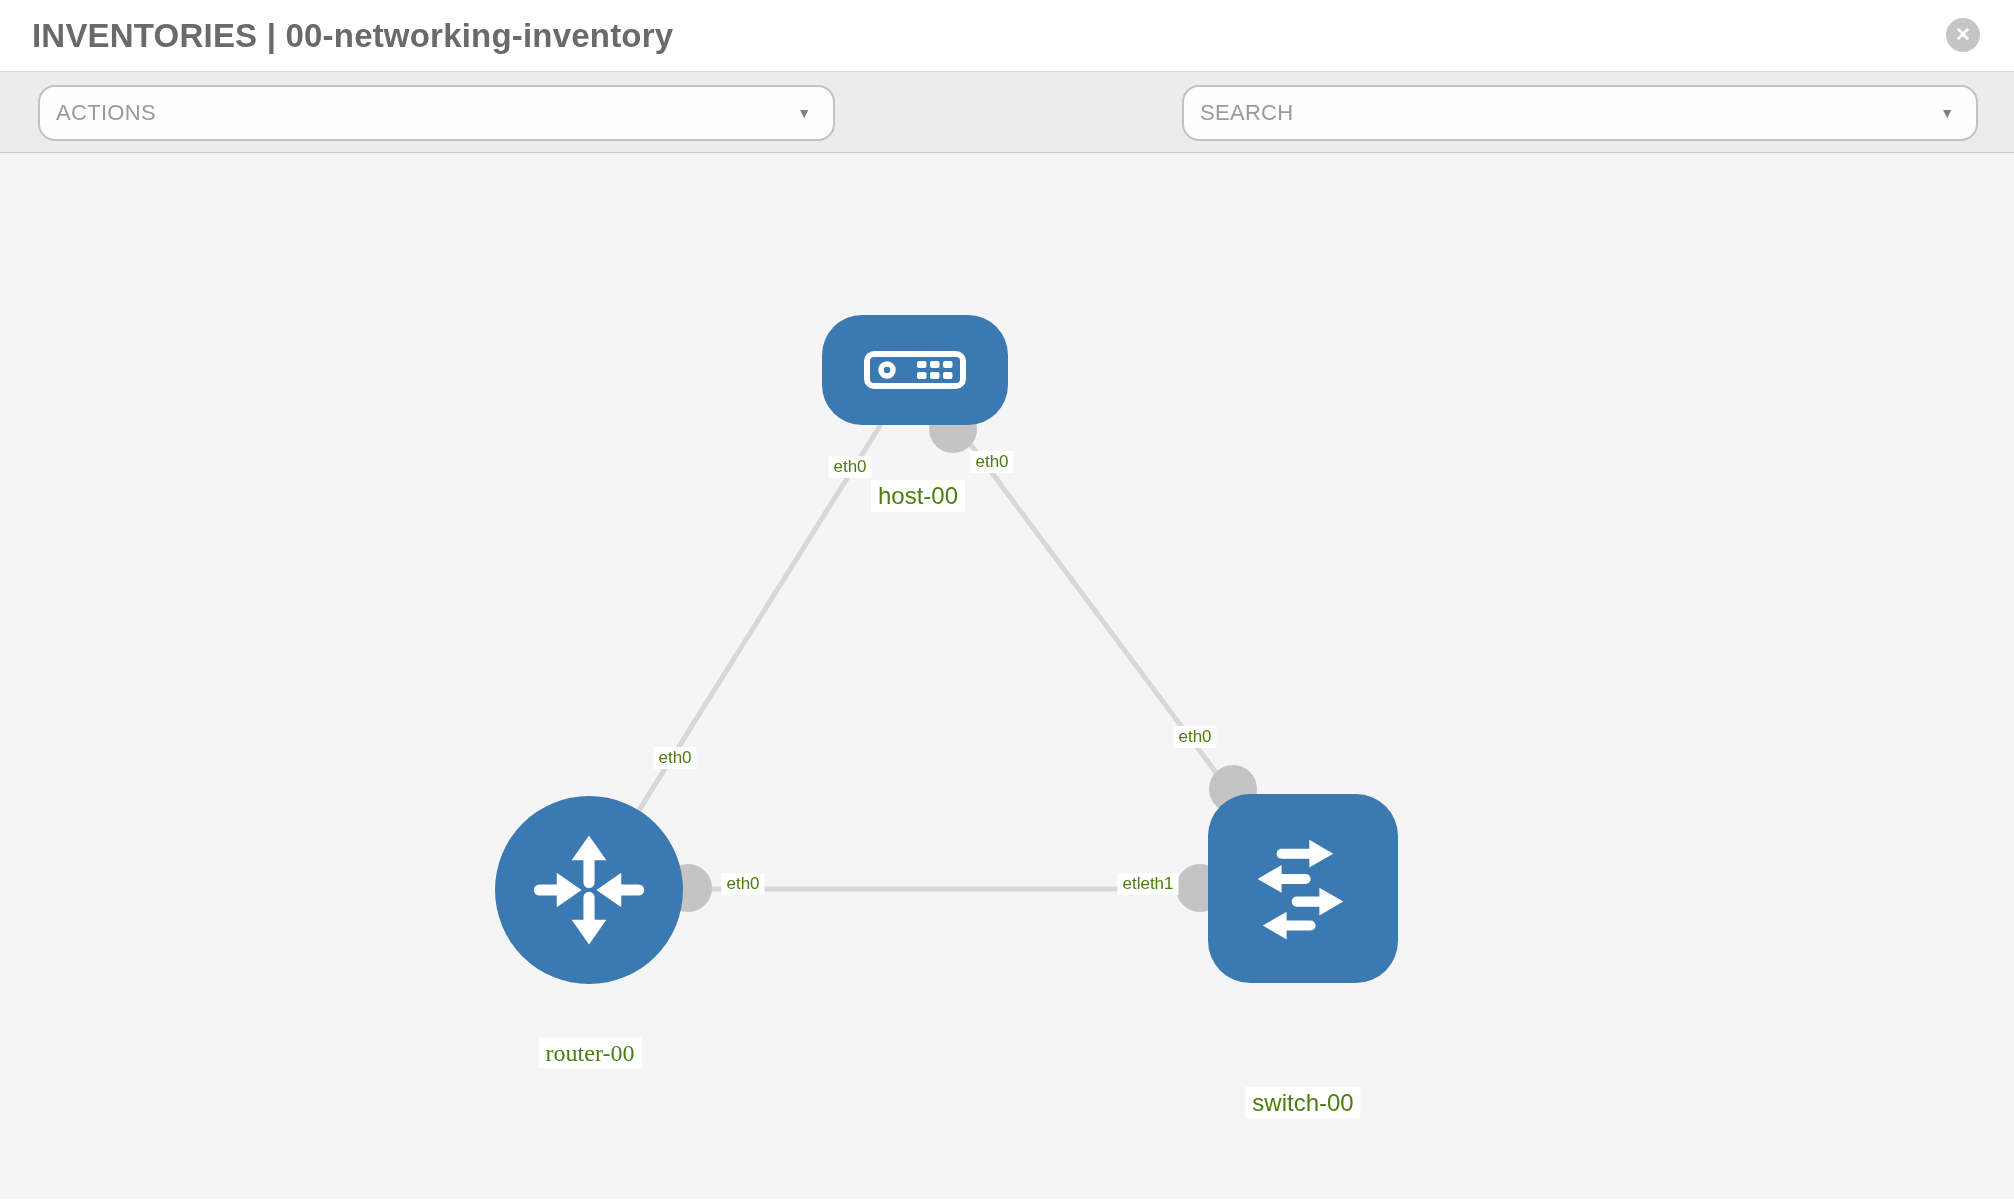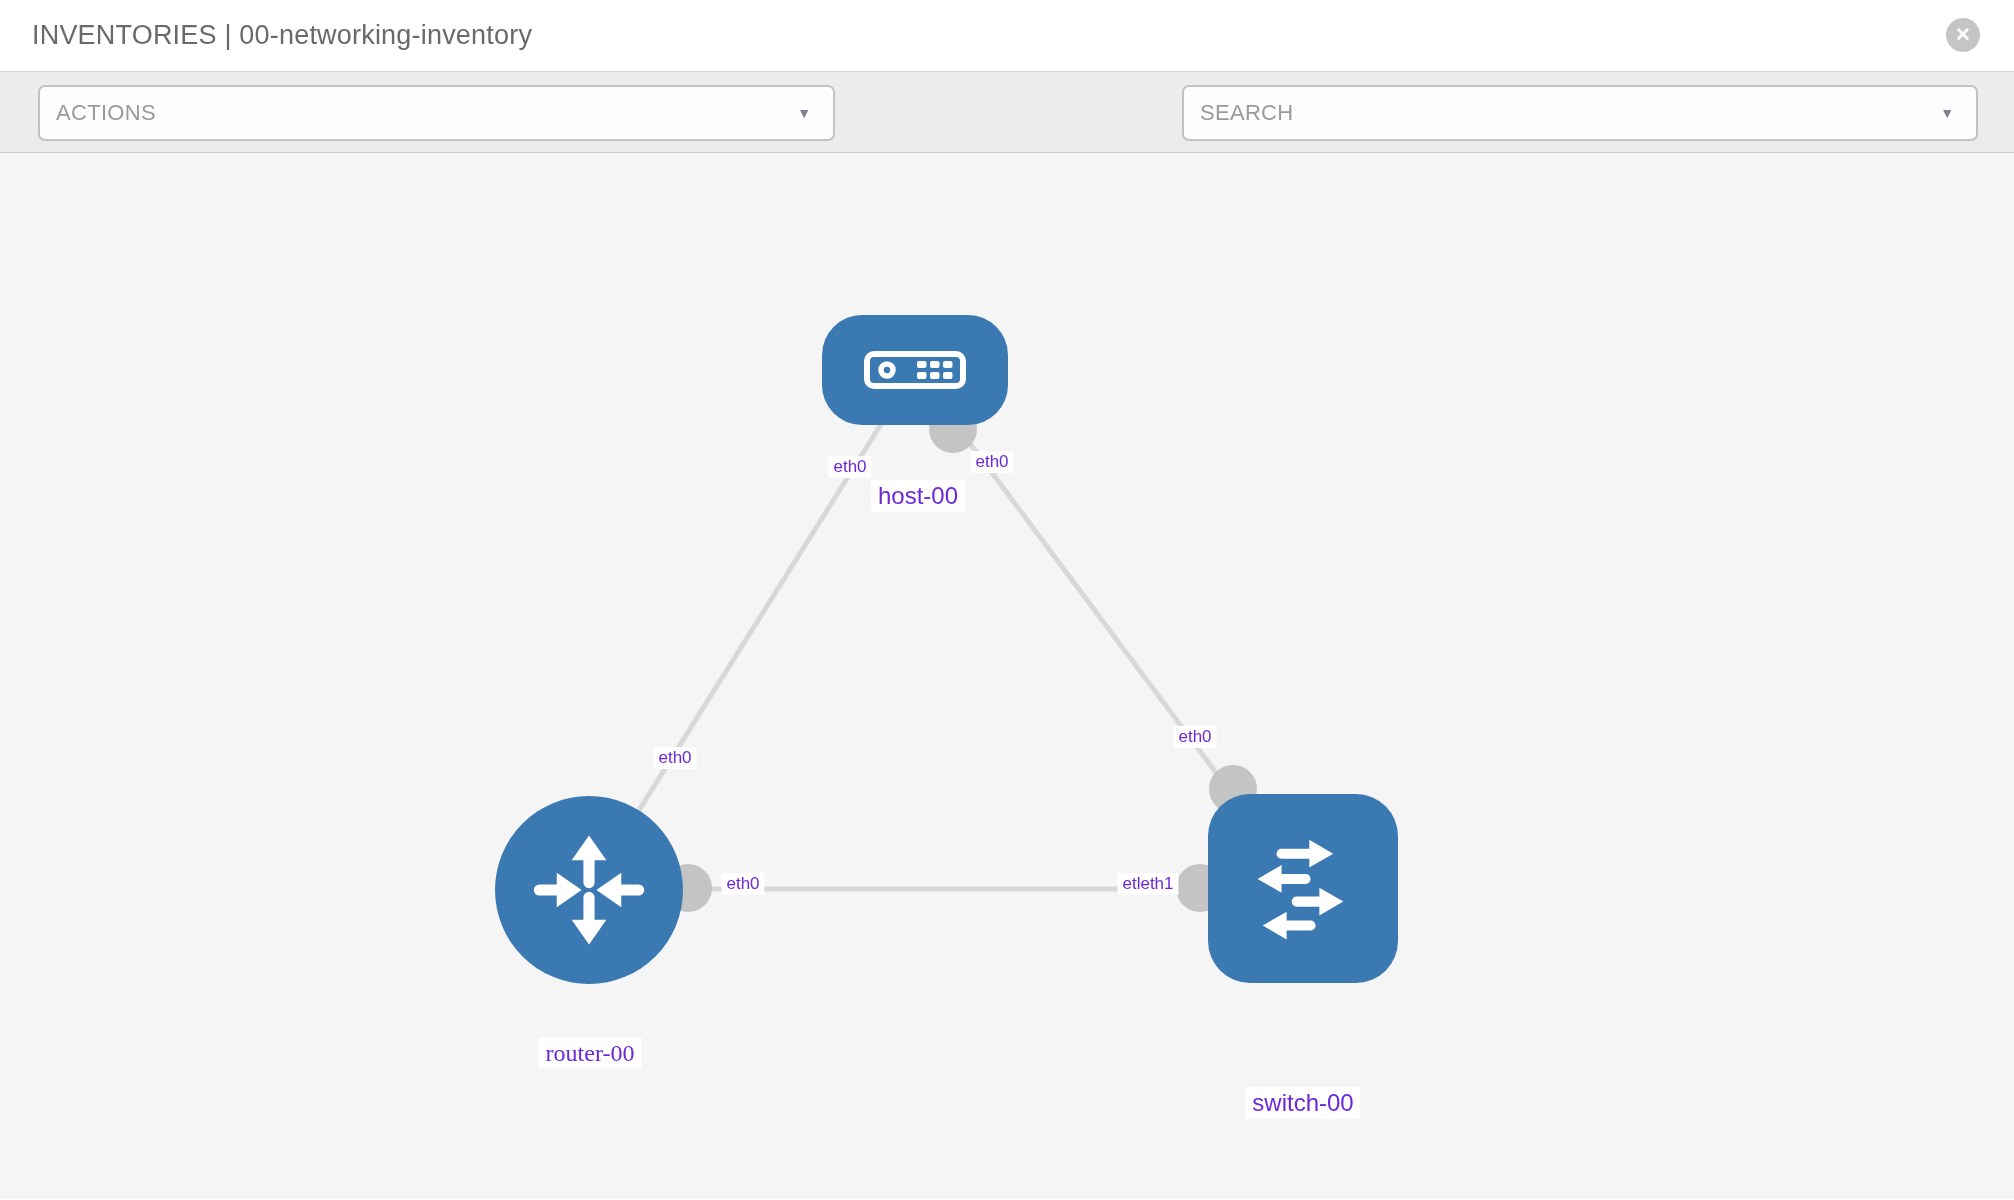--- a/index.html
+++ b/index.html
@@ -3,50 +3,50 @@
 <meta charset="utf-8">
 <style>
   * { margin:0; padding:0; box-sizing:border-box; }
   html,body { width:2014px; height:1200px; overflow:hidden; background:#fff;
               font-family:"Liberation Sans", sans-serif; }
 
   
   .header { position:relative; width:100%; height:72px; background:#fff;
             border-bottom:1px solid #d8d8d8; }
   .header .title { position:absolute; left:32px; top:0; line-height:71px;
-                   font-size:27px; font-weight:normal; color:#6a6a6a; letter-spacing:.2px; }
+                   font-size:33px; font-weight:bold; color:#6a6a6a; letter-spacing:.2px; }
   .close-btn { position:absolute; left:1946px; top:18px; width:34px; height:34px;
                border-radius:50%; background:#c5c5c5; color:#fff; text-align:center;
                line-height:34px; font-size:19px; font-weight:bold; cursor:pointer; }
 
   
   .toolbar { position:relative; width:100%; height:81px; background:#ececec;
              border-bottom:1px solid #c9c9c9; }
   .combo { position:absolute; top:13px; height:56px; background:#fdfdfd;
-           border:2px solid #c2c2c2; border-radius:7px; }
+           border:2px solid #c2c2c2; border-radius:17px; }
   .combo .combo-text { position:absolute; left:16px; top:0; line-height:52px;
                        font-size:22px; color:#9a9a9a; letter-spacing:.3px; }
   .combo .caret { position:absolute; right:22px; top:0; line-height:52px;
                   font-size:14px; color:#7d828c; }
   .combo-actions { left:38px;  width:797px; }
   .combo-search  { left:1182px; width:796px; }
   .tool-icon { position:absolute; top:97px; width:36px; height:36px; cursor:pointer; }
   .tool-icon svg { width:100%; height:100%; }
 
   
   .canvas { position:relative; width:2014px; height:1046px; background:#f5f5f5; }
   .graph-svg { position:absolute; left:0; top:0; z-index:1; }
 
   .node { position:absolute; z-index:2; background:#3b79b3;
           display:flex; align-items:center; justify-content:center; cursor:pointer; }
   .node-host   { left:822px;  top:162px; width:186px; height:110px; border-radius:40px; }
   .node-router { left:495px;  top:643px; width:188px; height:188px; border-radius:50%; }
   .node-switch { left:1208px; top:641px; width:190px; height:189px; border-radius:42px; }
 
-  .chip { position:absolute; z-index:3; background:#ffffff; color:#6d28d9;
+  .chip { position:absolute; z-index:3; background:#ffffff; color:#4d7c0f;
           transform:translate(-50%,-50%); white-space:nowrap; }
   .chip-node  { font-size:24px; padding:2px 7px;margin-top:42px; }
   .chip-iface { font-size:17px; padding:1px 5px; }
 </style>
 </head>
 <body>
 
 <div class="header">
   <div class="title">INVENTORIES | 00-networking-inventory</div>
   <div class="close-btn">✕</div>

